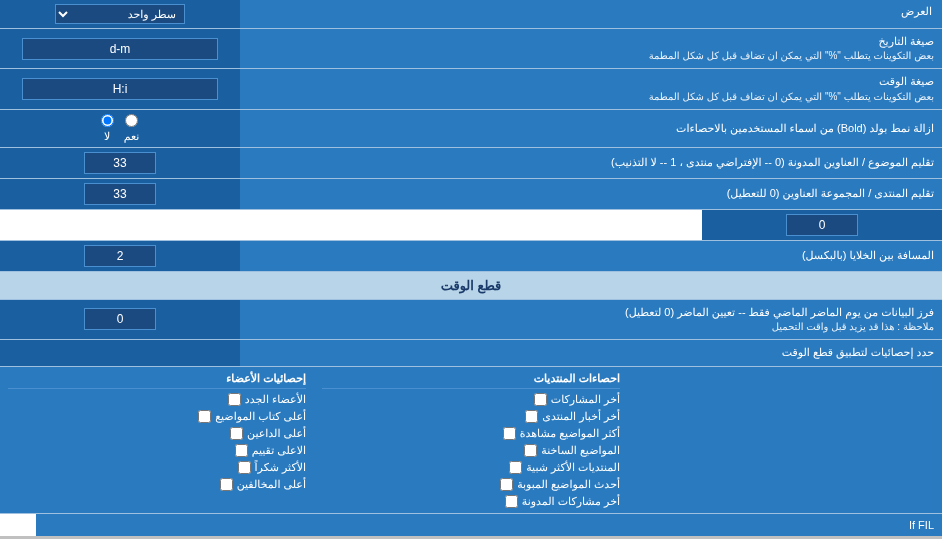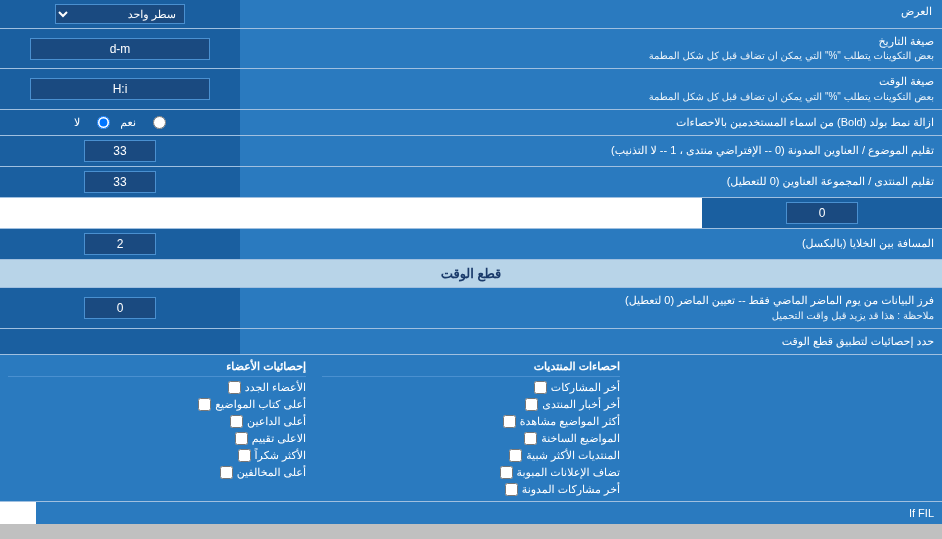--- a/index.html
+++ b/index.html
@@ -43,21 +43,21 @@
       align-items: center;
       justify-content: center;
       padding: 4px 8px;
     }
 
     .input-cell input[type="text"] {
       background: #1a4a80;
       color: #fff;
       border: 1px solid #4a90d0;
       padding: 3px 6px;
-      width: 180px;
+      width: 196px;
       text-align: center;
       font-size: 12px;
       direction: ltr;
     }
 
     .input-cell input[type="text"].number {
       width: 72px;
     }
 
     
@@ -103,24 +103,25 @@
       align-items: center;
       justify-content: center;
       gap: 10px;
       padding: 4px 8px;
       direction: rtl;
     }
 
     .radio-option {
       display: flex;
       align-items: center;
-      gap: 17px;
+      gap: 3px;
       color: #fff;
       font-size: 11px;
       cursor: pointer;
+      flex-direction: column;
     }
 
     .radio-option input[type="radio"] {
       cursor: pointer;
     }
 
     
     .section-header {
       background: #b8d4e8;
       color: #1a3a6a;
@@ -304,21 +305,21 @@
       </label>
       <label class="checkbox-item">
         <span>المواضيع الساخنة</span>
         <input type="checkbox" style="">
       </label>
       <label class="checkbox-item">
         <span>المنتديات الأكثر شبية</span>
         <input type="checkbox" style="">
       </label>
       <label class="checkbox-item">
-        <span>تضاف الإعلانات المبوبة</span>
+        <span>أحدث المواضيع المبوبة</span>
         <input type="checkbox" style="">
       </label>
       <label class="checkbox-item">
         <span>أخر مشاركات المدونة</span>
         <input type="checkbox" style="">
       </label>
     </div>
 
     <div class="checkbox-column">
       <div style="color:#fff;font-weight:bold;font-size:11px;text-align:right;border-bottom:1px solid #4a90d0;padding-bottom:3px;">إحصائيات الأعضاء</div>

